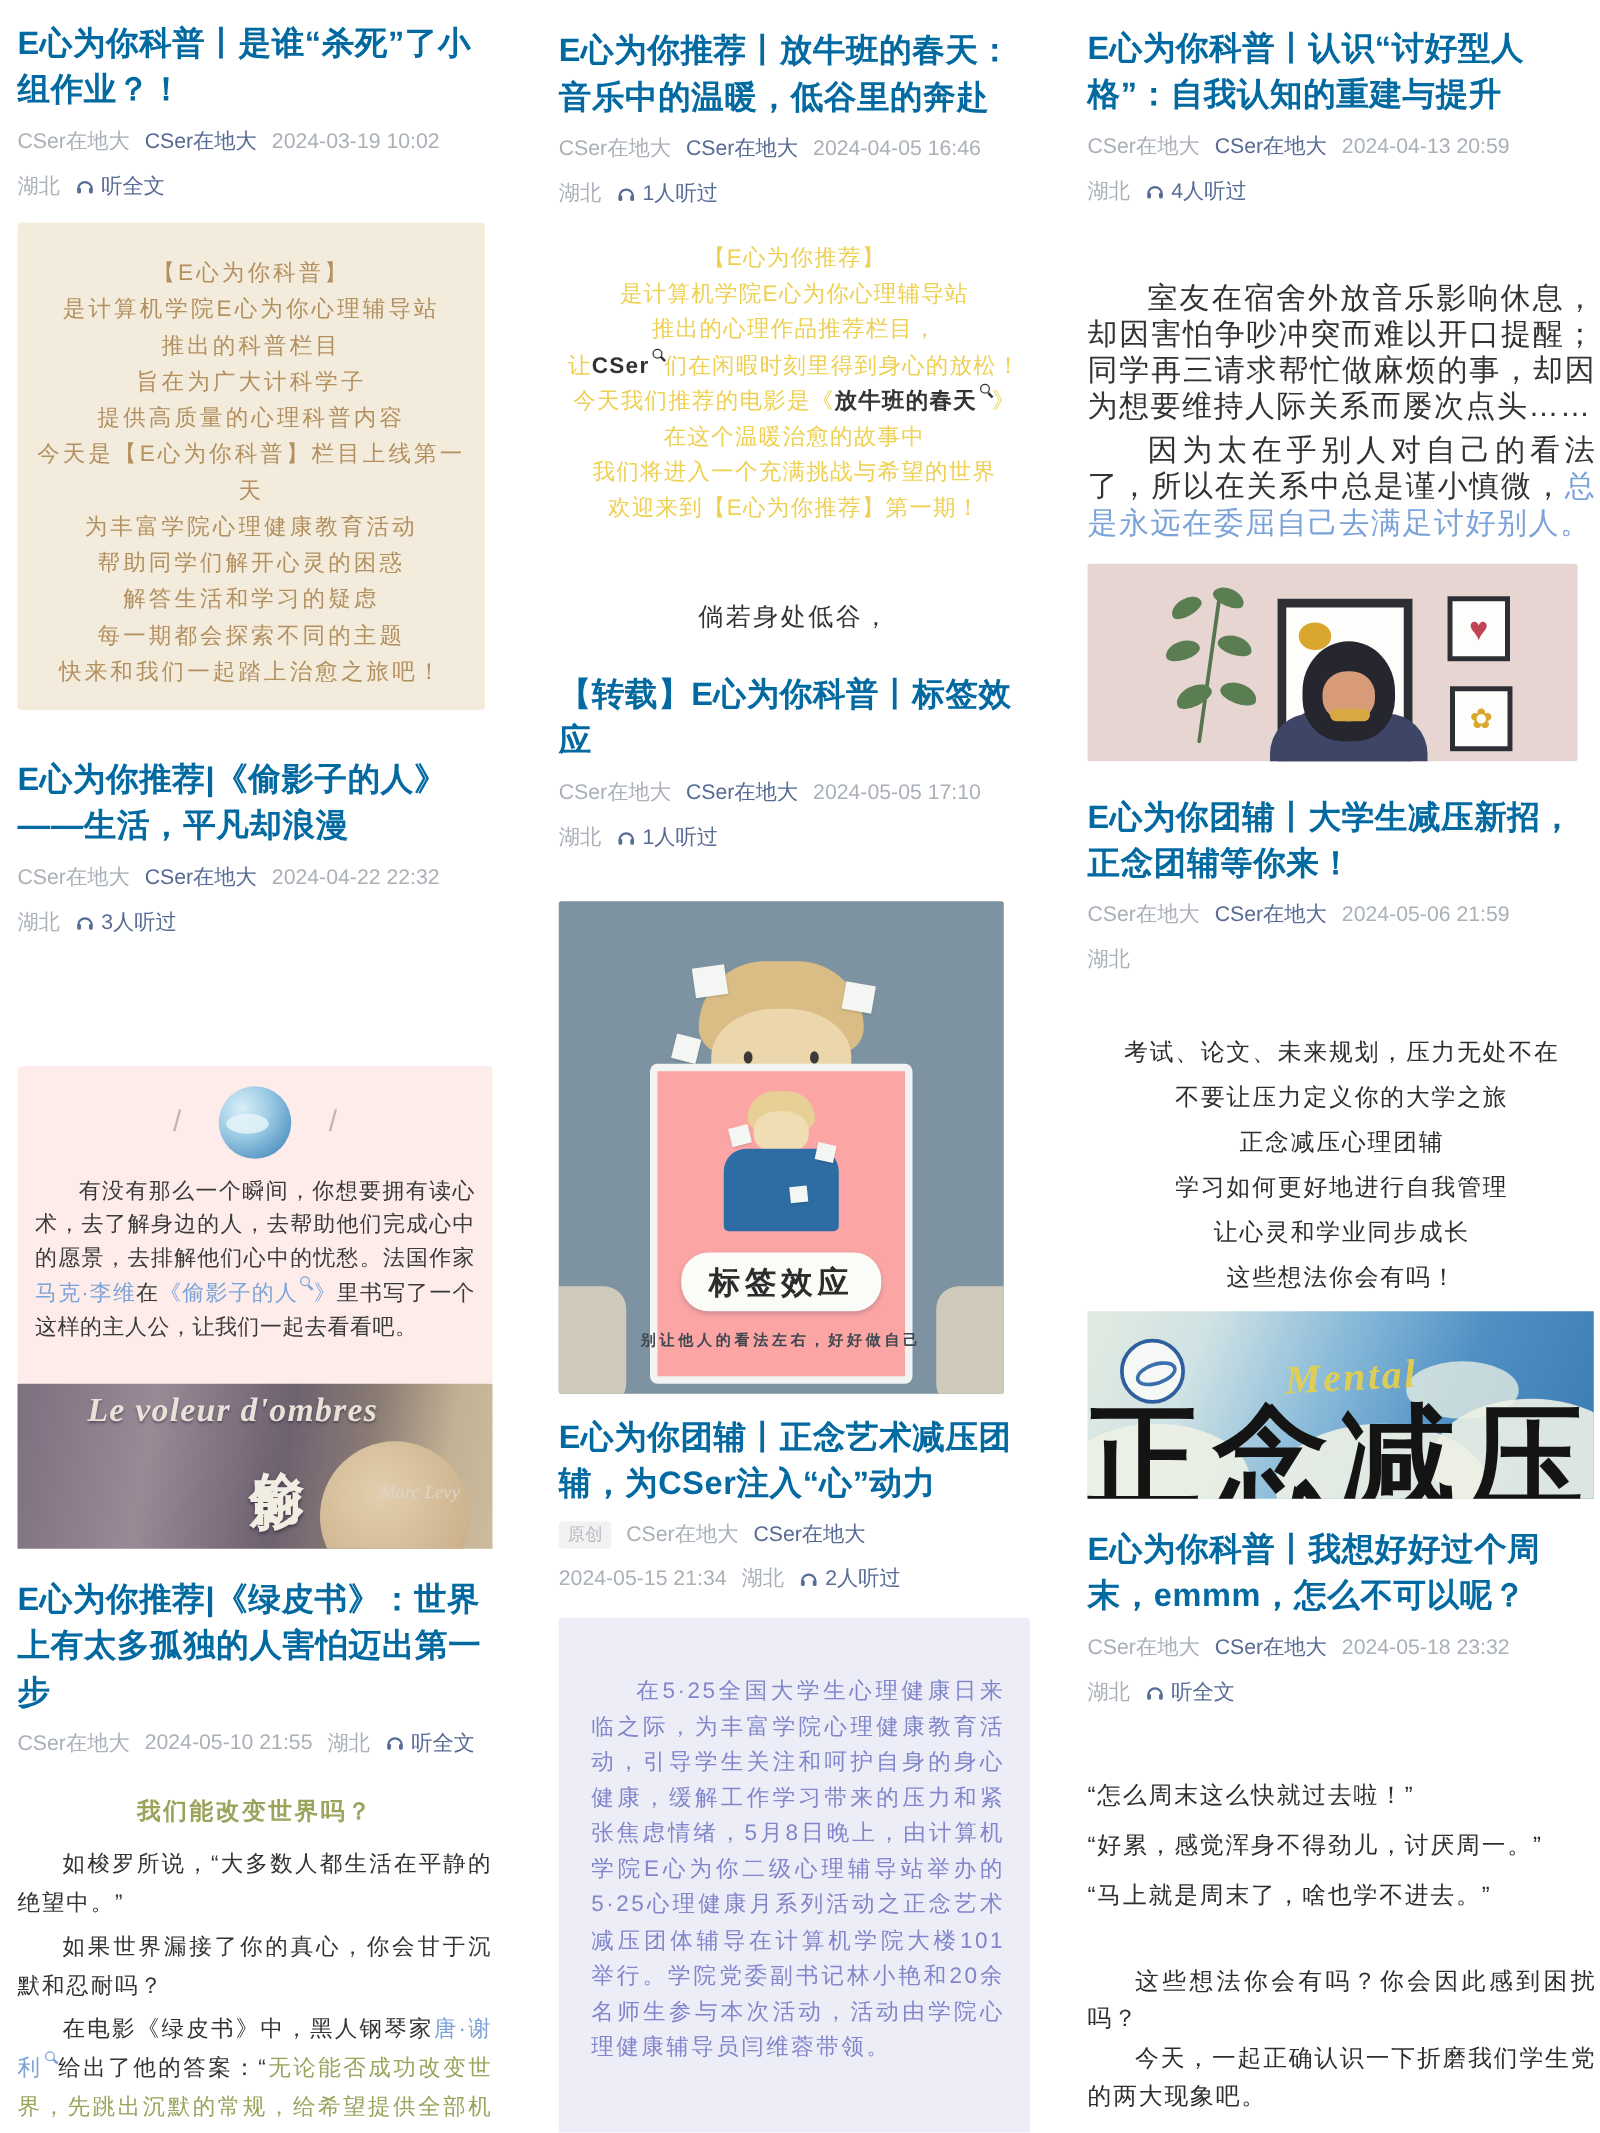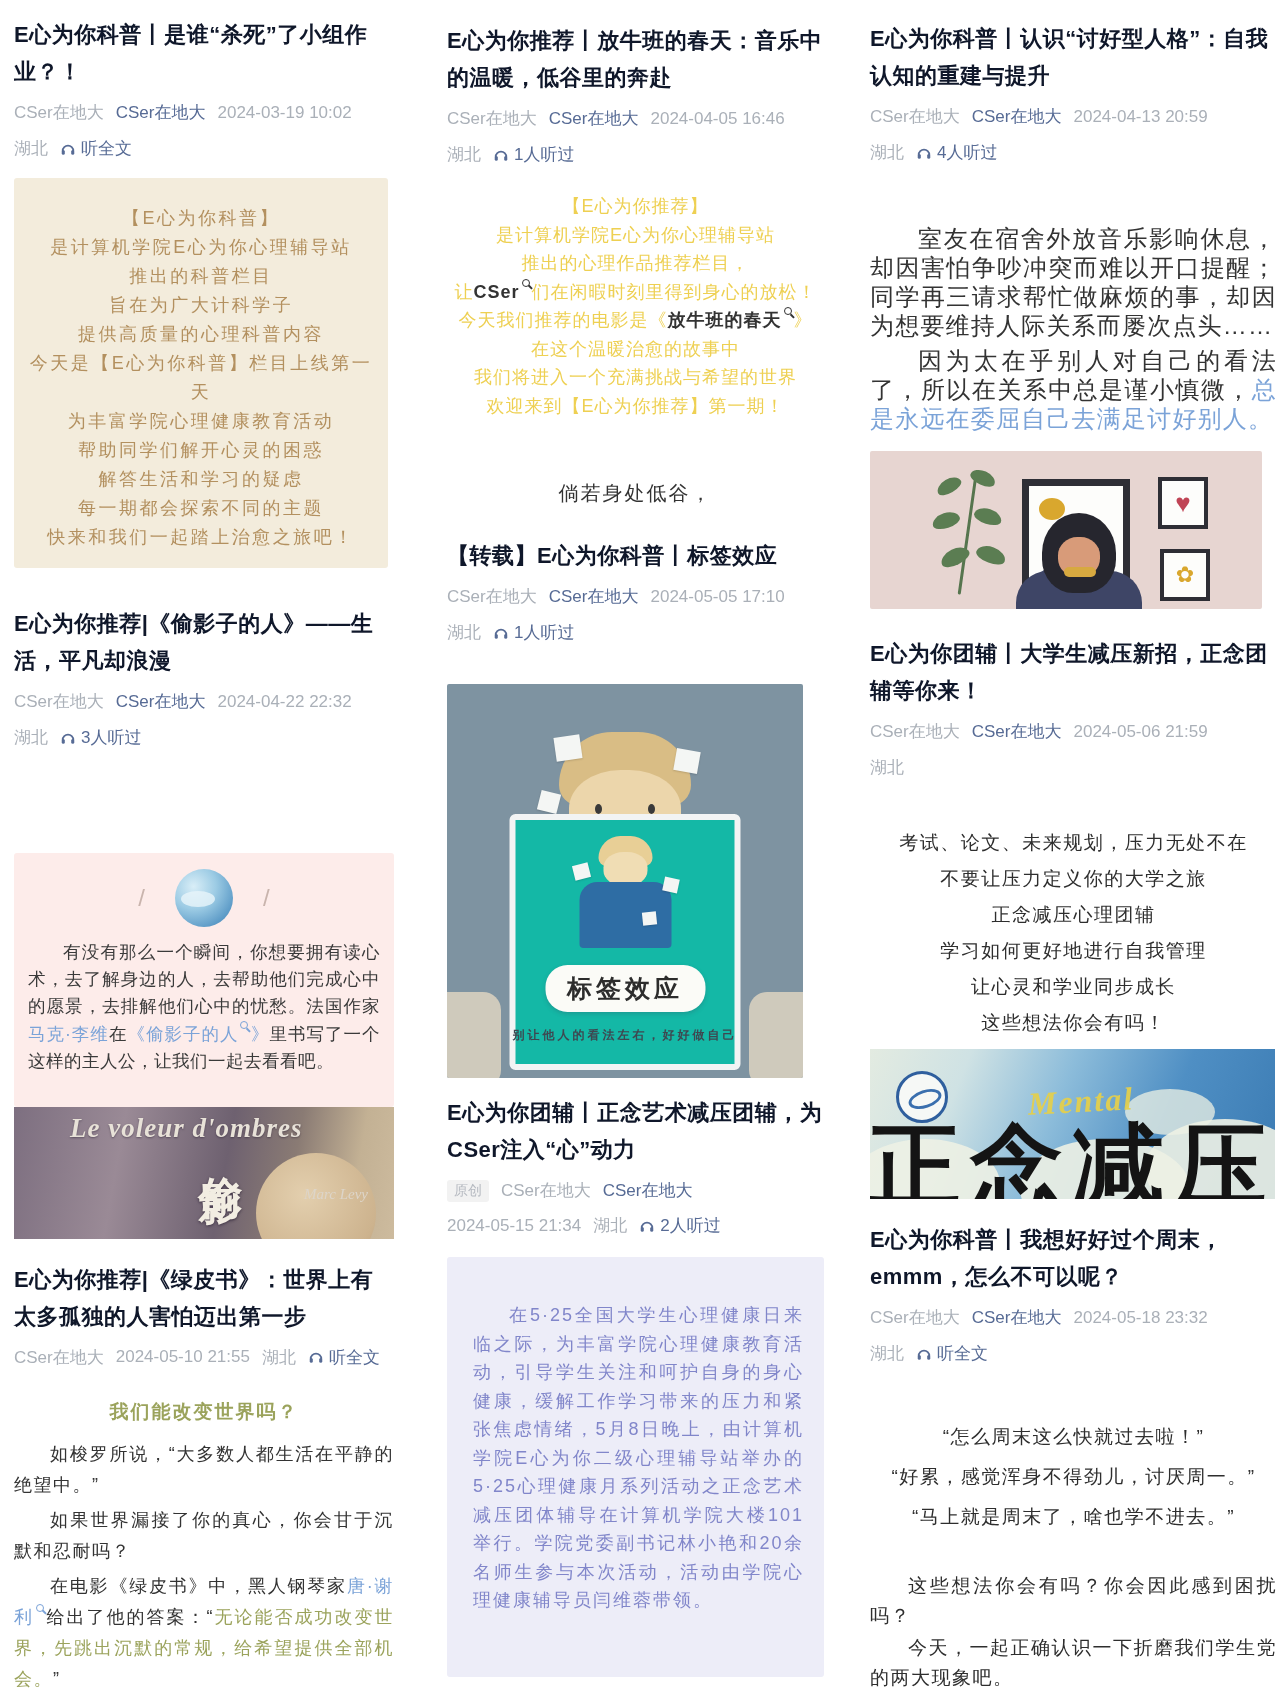--- a/index.html
+++ b/index.html
@@ -4,21 +4,21 @@
 <style>
   html,body{margin:0;padding:0;}
   body{width:1280px;height:1706px;overflow:hidden;background:#fff;
        font-family:"Liberation Sans","DejaVu Sans",sans-serif;color:#222;}
   .page{position:relative;width:1280px;height:1706px;background:#fff;}
   .col{position:absolute;top:0;}
   .col1{left:14px;width:380px;}
   .col2{left:447px;width:377px;}
   .col3{left:870px;width:407px;}
 
-  .title{font-size:22px;line-height:37px;font-weight:700;color:#0f172a;margin:0;letter-spacing:.5px;}
+  .title{font-size:26px;line-height:37px;font-weight:700;color:#0369a1;margin:0;letter-spacing:.5px;}
   .meta{font-size:17px;color:#aab0b8;margin-top:11px;display:flex;align-items:center;gap:12px;flex-wrap:nowrap;white-space:nowrap;}
   .m-link{color:#576b95;}
   .m-gray{color:#aab0b8;}
   .listen{color:#576b95;display:inline-flex;align-items:center;gap:5px;}
   .hp{width:16px;height:16px;display:inline-block;}
   .badge{background:#f2f2f2;color:#b6bac1;font-size:14px;padding:2px 7px;border-radius:3px;}
 
   .mag{position:relative;display:inline-block;width:11px;height:13px;margin-left:1px;vertical-align:7px;}
   .mag::before{content:"";position:absolute;left:1px;top:1px;width:6px;height:6px;border:1.6px solid currentColor;border-radius:50%;}
   .mag::after{content:"";position:absolute;left:7px;top:8.6px;width:4.6px;height:1.6px;background:currentColor;transform:rotate(45deg);}
@@ -53,21 +53,21 @@
   .olive-h{margin-top:30px;text-align:center;font-size:19px;color:#9ba35c;letter-spacing:2px;font-weight:600;}
   .a3p{font-size:18px;line-height:31px;color:#333;text-align:justify;text-indent:2em;letter-spacing:1.5px;margin:4px 0 0;}
   .olive{color:#9ba35c;}
 
   
   .tagimg{position:relative;margin-top:40px;width:356px;height:394px;background:#7e93a1;overflow:hidden;border-radius:2px;}
   .t-hair{position:absolute;left:50%;top:48px;transform:translateX(-50%);width:132px;height:74px;background:#d9bd85;border-radius:66px 66px 26px 26px;}
   .t-face{position:absolute;left:50%;top:86px;transform:translateX(-50%);width:112px;height:84px;background:#ecd6ab;border-radius:46%;}
   .t-eye{position:absolute;top:34px;width:7px;height:10px;background:#3a3a3a;border-radius:50%;}
   .note{position:absolute;background:#f4f6f4;box-shadow:0 1px 2px rgba(0,0,0,.15);}
-  .t-card{position:absolute;left:50%;top:130px;transform:translateX(-50%);width:231px;height:256px;background:#14b8a6;border:6px solid #f2f4f4;border-radius:6px;box-sizing:border-box;}
+  .t-card{position:absolute;left:50%;top:130px;transform:translateX(-50%);width:210px;height:256px;background:#fca5a5;border:6px solid #f2f4f4;border-radius:6px;box-sizing:border-box;}
   .t2-hair{position:absolute;left:50%;top:16px;transform:translateX(-50%);width:54px;height:30px;background:#e8cf96;border-radius:27px 27px 10px 10px;}
   .t2-face{position:absolute;left:50%;top:32px;transform:translateX(-50%);width:44px;height:34px;background:#f0ddb4;border-radius:45%;}
   .t2-body{position:absolute;left:50%;top:62px;transform:translateX(-50%);width:92px;height:66px;background:#2e6da4;border-radius:18px 18px 4px 4px;}
   .t-pill{position:absolute;left:50%;bottom:52px;transform:translateX(-50%);background:#fbfbf7;border-radius:22px;padding:7px 22px;font-size:25px;font-weight:700;color:#2c2c2c;letter-spacing:4px;white-space:nowrap;box-shadow:0 2px 4px rgba(50,70,90,.25);}
   .t-tagline{position:absolute;left:50%;bottom:20px;transform:translateX(-50%);font-size:12px;color:#3e4750;letter-spacing:3px;white-space:nowrap;font-weight:600;}
   .t-sofa{position:absolute;bottom:-10px;width:74px;height:96px;background:#cfcabc;border-radius:18px;}
 
   
   .lav{margin-top:20px;background:#ededf8;border-radius:3px;padding:44px 20px 18px 26px;width:377px;box-sizing:border-box;height:420px;overflow:hidden;}
   .lav p{margin:0;font-size:18px;line-height:28.5px;color:#8186ca;letter-spacing:2px;text-align:justify;text-indent:2em;}
@@ -96,21 +96,21 @@
 
   
   .vg{position:relative;margin-top:8px;width:405px;height:150px;overflow:hidden;background:linear-gradient(112deg,#e3ebe1 0%,#cfe2e4 22%,#8cbcda 45%,#4f8fc4 70%,#3a7ab2 100%);}
   .cloud{position:absolute;background:#edf1e4;border-radius:50%;opacity:.9;}
   .vg-logo{position:absolute;left:26px;top:22px;width:52px;height:52px;background:#f6f8f6;border:3px solid #2f5f9e;border-radius:50%;box-sizing:border-box;}
   .vg-logo::after{content:"";position:absolute;left:9px;top:16px;width:28px;height:12px;border:3px solid #3a6fae;border-radius:50%;transform:rotate(-18deg);}
   .vg-mental{position:absolute;left:52%;top:34px;transform:translateX(-50%) rotate(-3deg);font-family:"Liberation Serif","DejaVu Serif",serif;font-style:italic;font-weight:700;font-size:32px;color:#e3cf4e;letter-spacing:2px;opacity:.95;}
   .vg-title{position:absolute;left:50%;bottom:-30px;transform:translateX(-50%);font-size:92px;font-weight:900;color:#141414;letter-spacing:10px;white-space:nowrap;text-align:center;}
 
   
-  .quotes{margin-top:52px;text-align:center;}
+  .quotes{margin-top:52px;text-align:left;}
   .qline{font-size:19px;line-height:40px;color:#2e2e2e;letter-spacing:1.5px;}
   .a9p{font-size:19px;line-height:30px;color:#2e2e2e;text-align:justify;text-indent:2em;letter-spacing:1.5px;margin:0;}
 </style>
 </head>
 <body>
 
 <div class="page">
 
   <div class="col col1">
 

